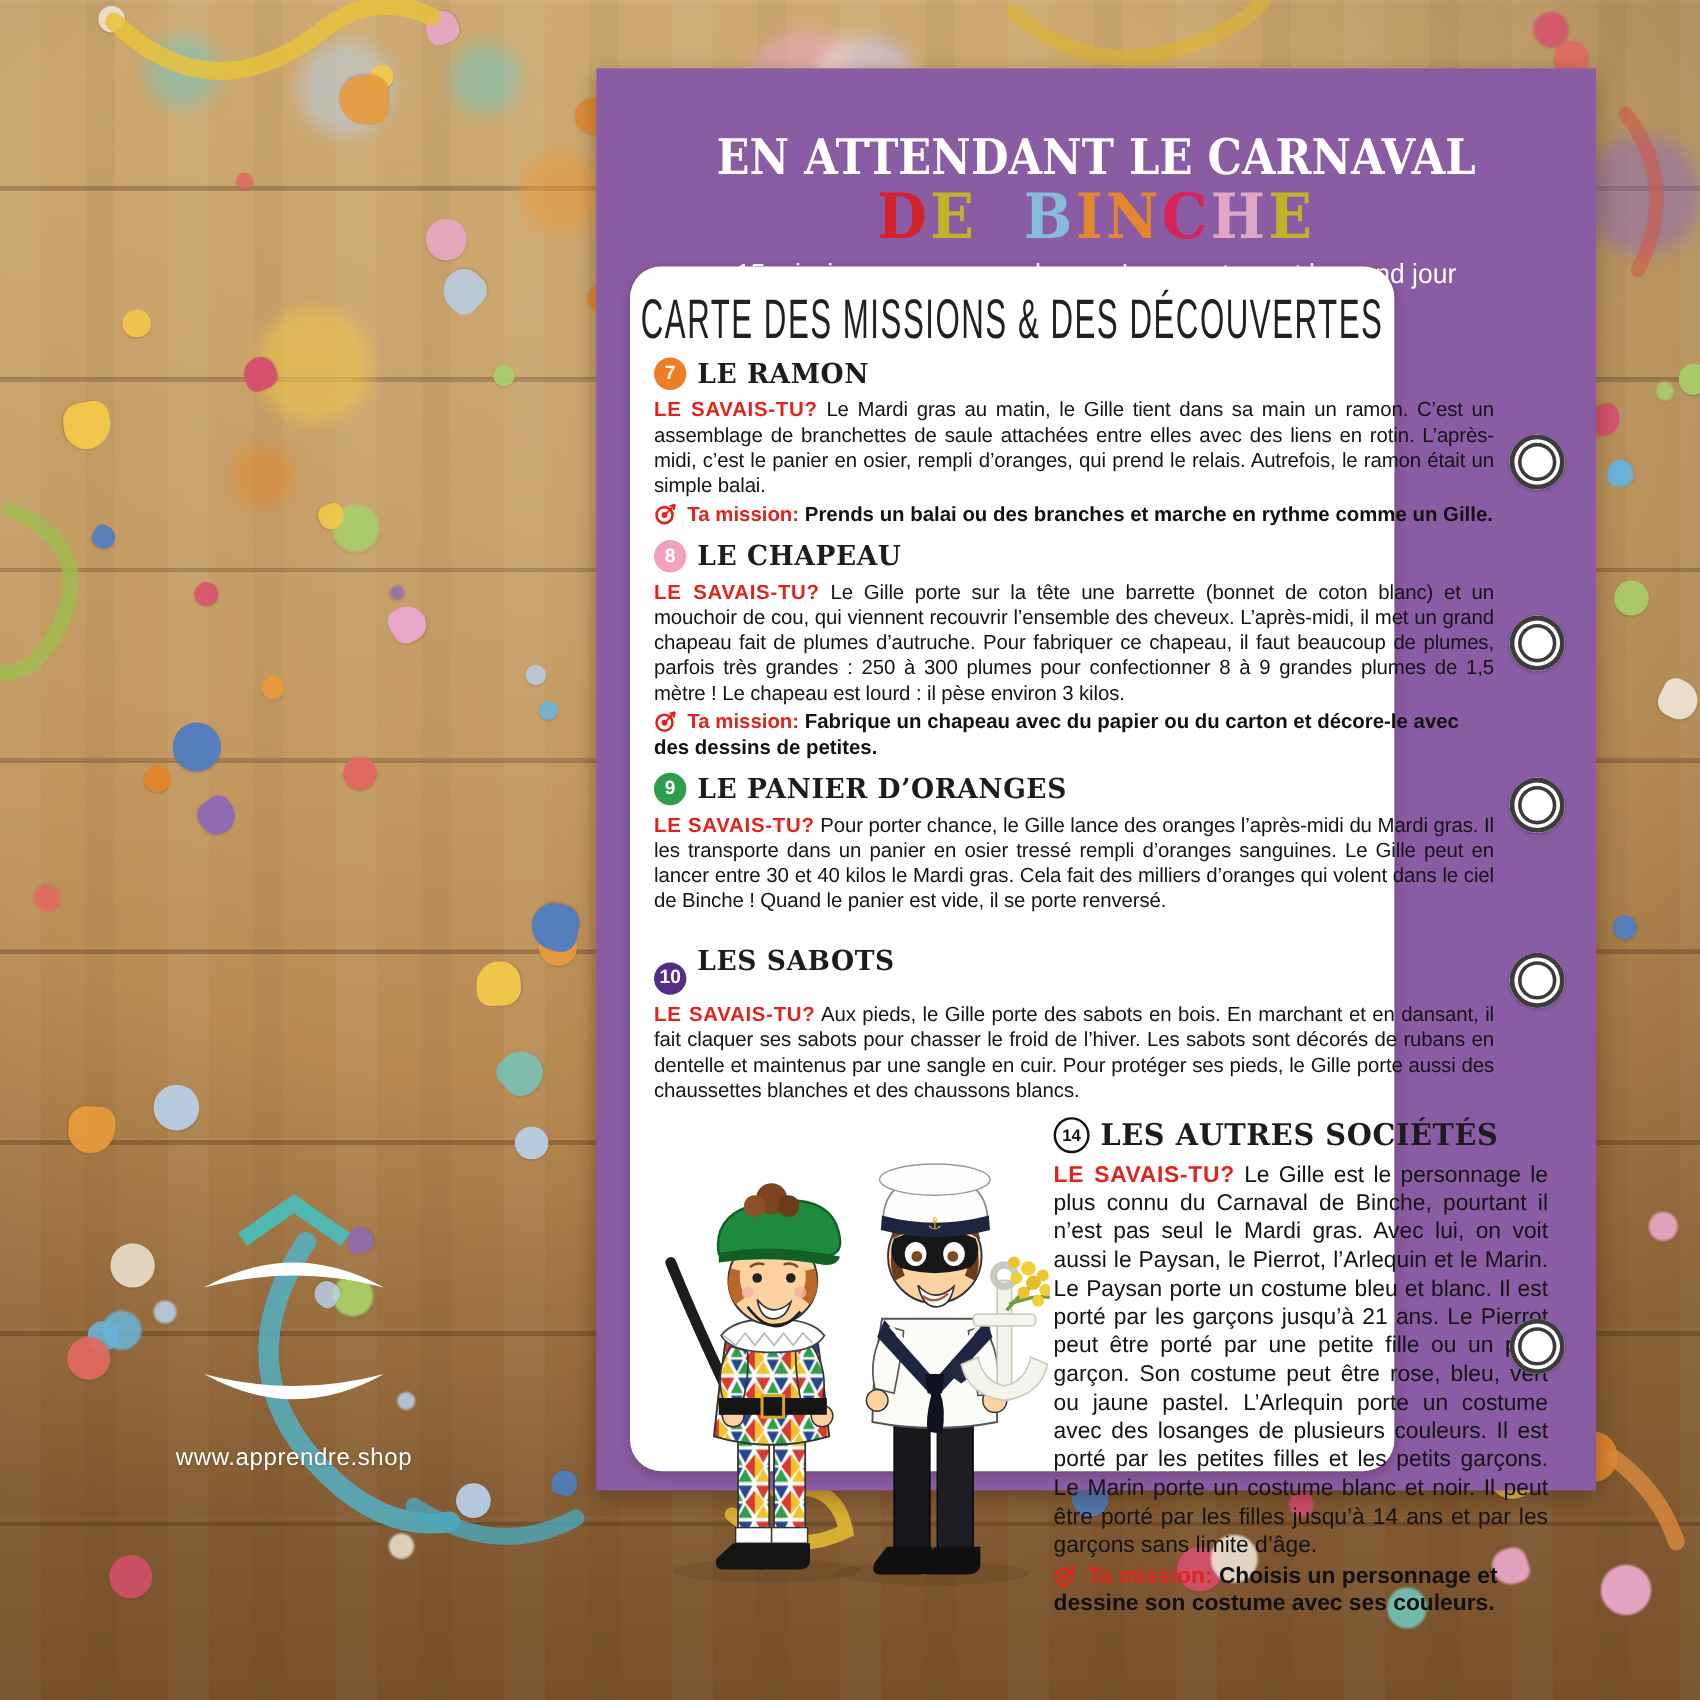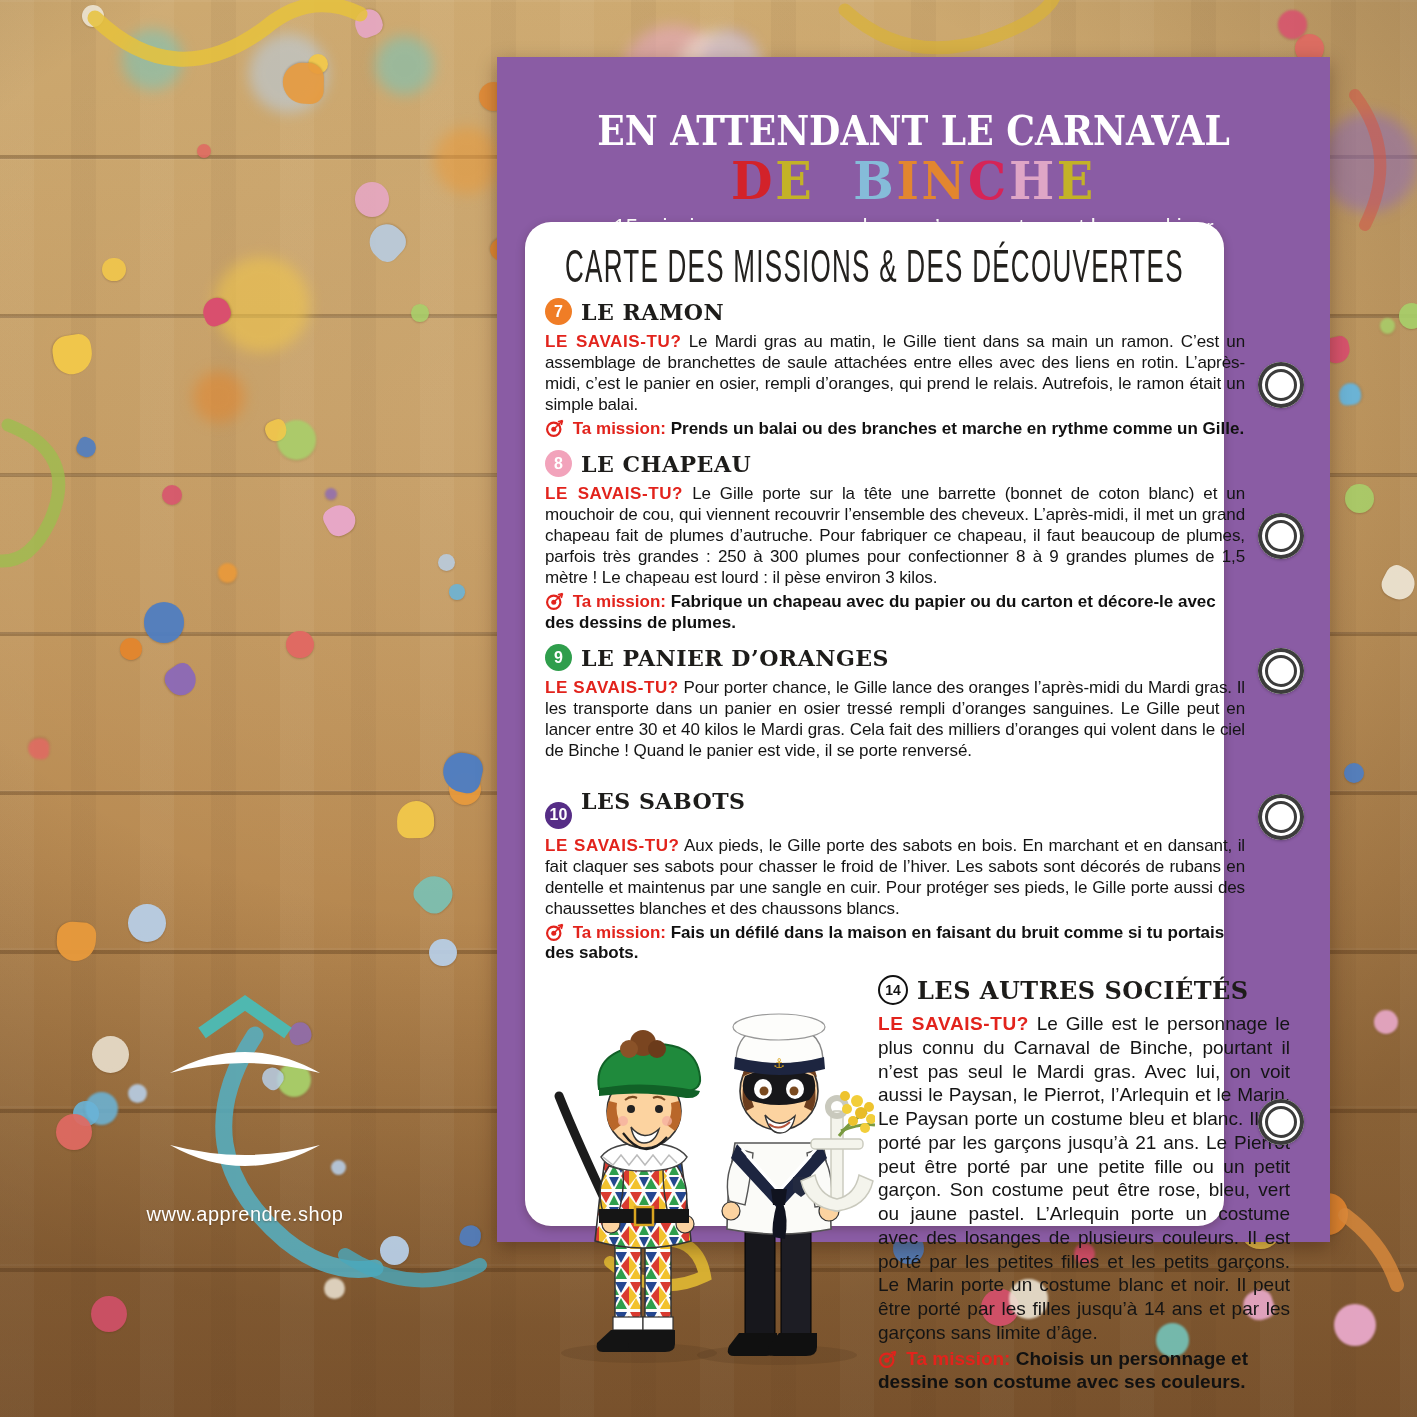--- a/index.html
+++ b/index.html
@@ -29,21 +29,21 @@
   .purple-card{position:absolute;left:497px;top:57px;width:833px;height:1185px;background:#8a5ca4;
     box-shadow:0 6px 18px rgba(40,15,5,.35);}
   .poster-title1{margin-top:50px;text-align:center;color:#fff;font-weight:700;font-size:41px;
     font-family:"DejaVu Serif","Liberation Serif",serif;letter-spacing:0;transform:scaleX(.88);white-space:nowrap;}
   .poster-title2{text-align:center;font-weight:700;font-size:52px;line-height:.92;
     font-family:"DejaVu Serif","Liberation Serif",serif;letter-spacing:3px;transform:scaleX(.92);white-space:nowrap;margin-top:2px;}
   .poster-title2 .lt{display:inline-block;}
   .poster-sub{text-align:center;color:#fff;font-size:23px;margin-top:10px;transform:scaleX(.96);white-space:nowrap;}
 
   
-  .white-card{position:absolute;left:28px;top:165px;width:699px;height:1004px;background:#fff;
+  .white-card{position:absolute;left:28px;top:165px;width:637px;height:1004px;background:#fff;
     border-radius:26px;box-shadow:0 3px 10px rgba(40,15,5,.25);padding:14px 20px 16px 20px;box-sizing:border-box;}
   .card-heading-wrap{height:62px;display:flex;align-items:center;justify-content:center;}
   .card-heading{font-size:31px;color:#23211e;letter-spacing:1.5px;white-space:nowrap;
     transform:scale(.84,1.5);font-weight:400;}
 
   
   .mission{margin-bottom:11px;}
   .m-head{display:flex;align-items:center;gap:9px;margin:0 0 7px 0;}
   .m-num{width:27px;height:27px;border-radius:50%;display:inline-flex;align-items:center;justify-content:center;
     font-size:16px;font-weight:700;flex:0 0 auto;}
@@ -314,21 +314,21 @@
     <p class="m-task">
       <span class="target-icon">
         <svg width="20" height="20" viewBox="0 0 24 24">
           <circle cx="10.5" cy="13.5" r="8" fill="none" stroke="#e2231c" stroke-width="2.6"></circle>
           <circle cx="10.5" cy="13.5" r="3" fill="#e2231c"></circle>
           <line x1="10.5" y1="13.5" x2="21" y2="3" stroke="#e2231c" stroke-width="2"></line>
           <path d="M21,3 l-1.5,5.5 M21,3 l-5.5,1.5" stroke="#e2231c" stroke-width="2" fill="none"></path>
         </svg>
       </span>
       <span class="task-label">Ta mission:</span>
-      <span class="task-text"> Fabrique un chapeau avec du papier ou du carton et décore-le avec des dessins de plumes.</span>
+      <span class="task-text"> Fabrique un chapeau avec du papier ou du carton et décore-le avec des dessins de petites.</span>
     </p>
   </section>
 
   <section class="mission">
     <h3 class="m-head">
       <span class="m-num" style="background: rgb(47, 158, 76); color: rgb(255, 255, 255);">9</span>
       <span class="m-title">LE PANIER D’ORANGES</span>
     </h3>
     <p class="m-fact">
       <span class="savais">LE SAVAIS-TU?</span>
@@ -337,32 +337,20 @@
   </section>
 
   <section class="mission">
     <h3 class="m-head">
       <span class="m-num" style="background: rgb(86, 45, 134); color: rgb(255, 255, 255); margin-top: 29px;">10</span>
       <span class="m-title">LES SABOTS</span>
     </h3>
     <p class="m-fact">
       <span class="savais">LE SAVAIS-TU?</span>
       <span class="fact-text"> Aux pieds, le Gille porte des sabots en bois. En marchant et en dansant, il fait claquer ses sabots pour chasser le froid de l’hiver. Les sabots sont décorés de rubans en dentelle et maintenus par une sangle en cuir. Pour protéger ses pieds, le Gille porte aussi des chaussettes blanches et des chaussons blancs.</span>
-    </p>
-    <p class="m-task">
-      <span class="target-icon">
-        <svg width="20" height="20" viewBox="0 0 24 24">
-          <circle cx="10.5" cy="13.5" r="8" fill="none" stroke="#e2231c" stroke-width="2.6"></circle>
-          <circle cx="10.5" cy="13.5" r="3" fill="#e2231c"></circle>
-          <line x1="10.5" y1="13.5" x2="21" y2="3" stroke="#e2231c" stroke-width="2"></line>
-          <path d="M21,3 l-1.5,5.5 M21,3 l-5.5,1.5" stroke="#e2231c" stroke-width="2" fill="none"></path>
-        </svg>
-      </span>
-      <span class="task-label">Ta mission:</span>
-      <span class="task-text"> Fais un défilé dans la maison en faisant du bruit comme si tu portais des sabots.</span>
     </p>
   </section>
 </div>
       <div class="bottom-row">
         <div class="illu-box">
           <svg width="336" height="390" viewBox="0 0 336 390">
             <defs>
               <pattern id="harl" width="30" height="30" patternUnits="userSpaceOnUse">
                 <rect width="30" height="30" fill="#fdfdfb"></rect>
                 <polygon points="1,1 13,1 7,12" fill="#d93a30"></polygon>

